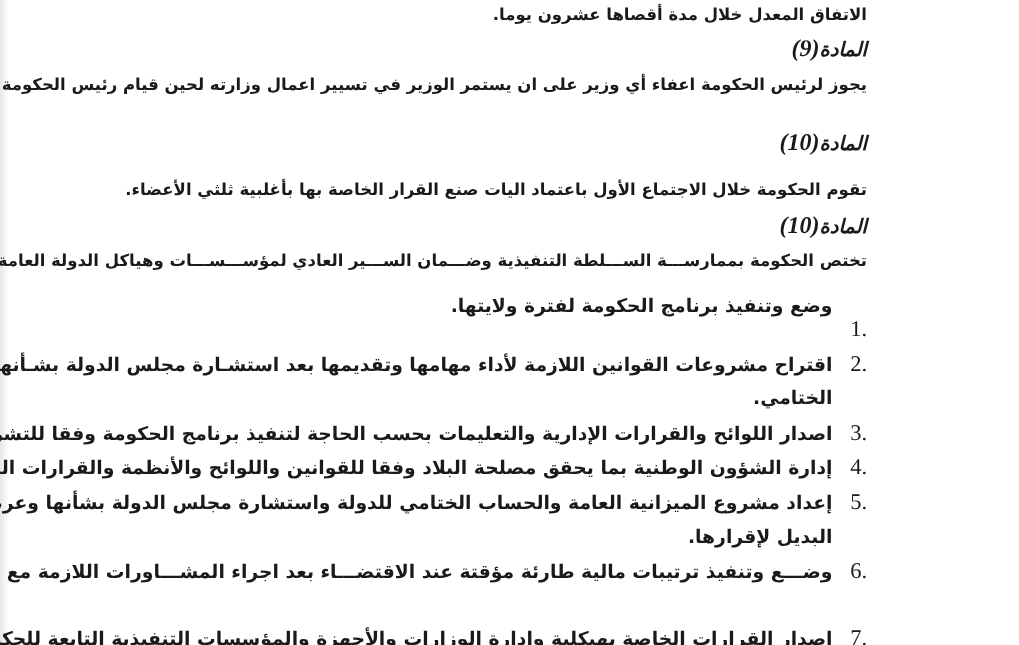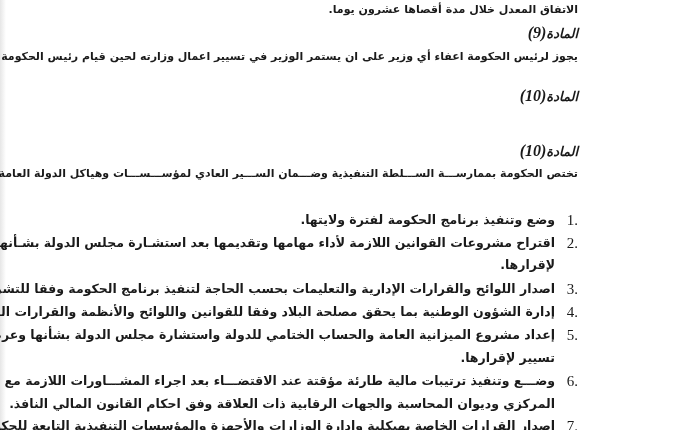--- a/index.html
+++ b/index.html
@@ -88,44 +88,44 @@
   <div class="line heading" style="top:25px;">
     <span>المادة</span><span class="num">(9)</span>
   </div>
 
   <div class="line justify" style="top:49px;">يجوز لرئيس الحكومة اعفاء أي وزير على ان يستمر الوزير في تسيير اعمال وزارته لحين قيام رئيس الحكومة</div>
 
   <div class="line heading" style="top:88px;text-align:right;">
     <span>المادة</span><span class="num">(10)</span>
   </div>
 
+  <div class="line" style="top:119px;">تقوم الحكومة خلال الاجتماع الأول باعتماد اليات صنع القرار الخاصة بها بأغلبية ثلثي الأعضاء.</div>
 
   <div class="line heading" style="top:143px;">
     <span>المادة</span><span class="num">(10)</span>
   </div>
 
   <div class="line justify" style="top:166px;">تختص الحكومة بممارســـة الســـلطة التنفيذية وضـــمان الســـير العادي لمؤســـســـات وهياكل الدولة العامة وفقا</div>
 
   <div class="item-num" style="top:212px;">1.</div>
-  <div class="item" style="top:212px;">وضع وتنفيذ برنامج الحكومة لفترة ولايتها.</div>
+  <div class="item" style="top:196px;">وضع وتنفيذ برنامج الحكومة لفترة ولايتها.</div>
 
   <div class="item-num" style="top:235px;">2.</div>
   <div class="item justify" style="top:235px;">اقتراح مشروعات القوانين اللازمة لأداء مهامها وتقديمها بعد استشـارة مجلس الدولة بشـأنها لمجلس النواب</div>
-  <div class="item" style="top:257px;">لإقرارها.</div>
+  <div class="item" style="top:257px;">الختامي.</div>
 
   <div class="item-num" style="top:281px;">3.</div>
   <div class="item" style="top:281px;">اصدار اللوائح والقرارات الإدارية والتعليمات بحسب الحاجة لتنفيذ برنامج الحكومة وفقا للتشريعات النافذة.</div>
 
   <div class="item-num" style="top:304px;">4.</div>
   <div class="item" style="top:304px;">إدارة الشؤون الوطنية بما يحقق مصلحة البلاد وفقا للقوانين واللوائح والأنظمة والقرارات النافذة</div>
 
   <div class="item-num" style="top:327px;">5.</div>
   <div class="item justify" style="top:327px;">إعداد مشروع الميزانية العامة والحساب الختامي للدولة واستشارة مجلس الدولة بشأنها وعرضها على مجلس</div>
-  <div class="item" style="top:350px;">تسيير لإقرارها.</div>
+  <div class="item" style="top:350px;">البديل لإقرارها.</div>
 
   <div class="item-num" style="top:373px;">6.</div>
   <div class="item justify" style="top:373px;">وضـــع وتنفيذ ترتيبات مالية طارئة مؤقتة عند الاقتضـــاء بعد اجراء المشـــاورات اللازمة مع مصـــرف ليبيا</div>
-  <div class="item" style="top:396px;">المركزي وديوان المحاسبة والجهات الرقابية ذات العلاقة وفق احكام القانون المالي النافذ.</div>
 
   <div class="item-num" style="top:418px;">7.</div>
   <div class="item justify" style="top:418px;">اصدار القرارات الخاصة بهيكلية وإدارة الوزارات والأجهزة والمؤسسات التنفيذية التابعة للحكومة حسب ما تراه</div>
 
 </div>
 
 </body></html>

